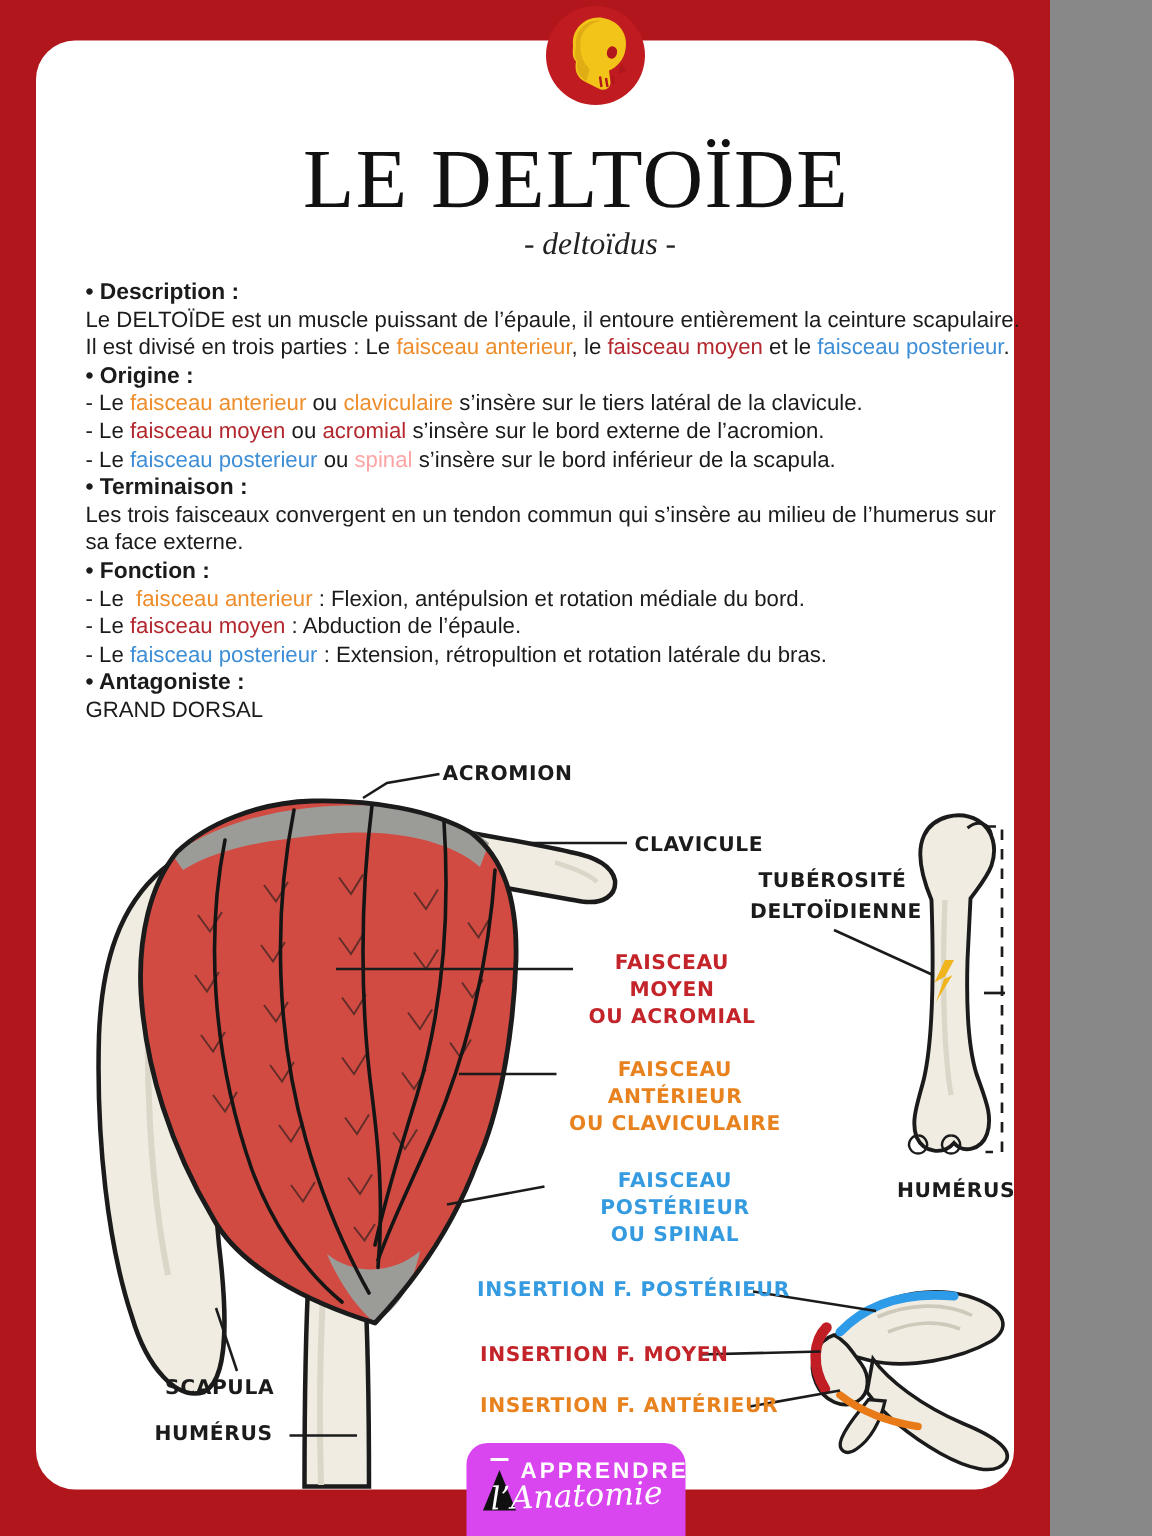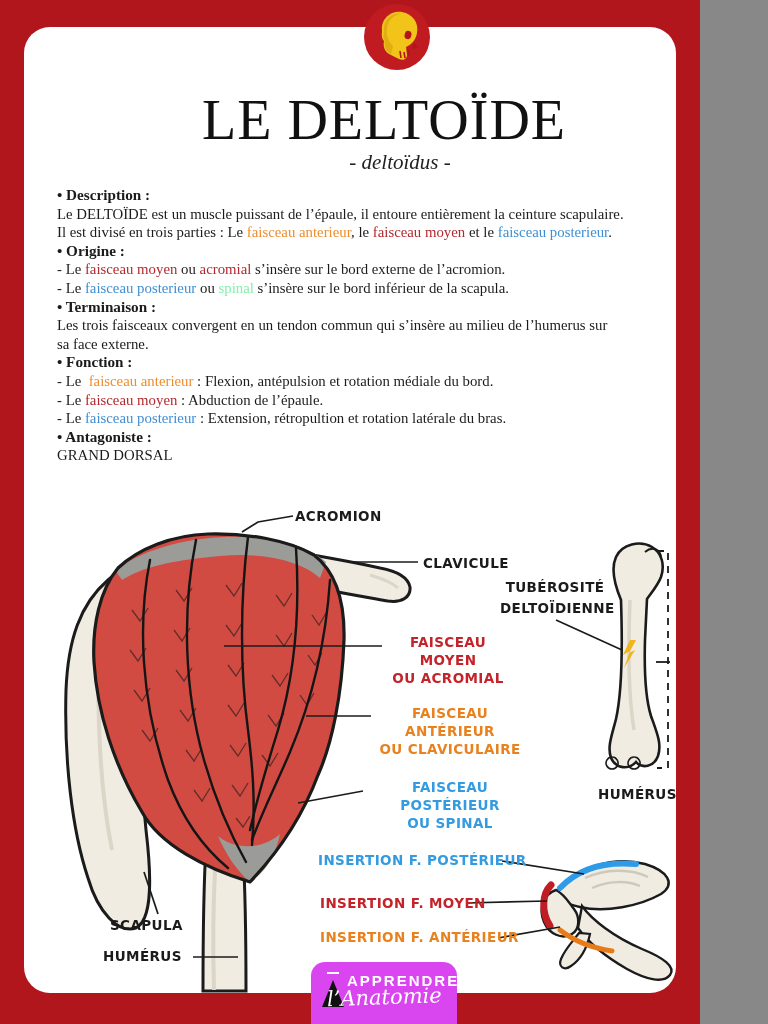--- a/index.html
+++ b/index.html
@@ -7,21 +7,21 @@
         font-family:"Liberation Sans",sans-serif;}
   .panel{position:absolute;left:24px;top:27px;right:24px;bottom:31px;background:#fff;border-radius:26px;}
   .logo-circle{position:absolute;left:364px;top:4px;width:66px;height:66px;border-radius:50%;
         background:#C01B21;}
   .logo-circle svg{position:absolute;left:0;top:0;}
   .title{position:absolute;left:0;top:88px;width:768px;text-align:center;
         font-family:"Liberation Serif","DejaVu Serif",serif;font-size:56px;color:#111;
         letter-spacing:1px;}
   .subtitle{position:absolute;left:16px;top:150px;width:768px;text-align:center;
         font-family:"Liberation Serif","DejaVu Serif",serif;font-style:italic;font-size:21px;color:#222;}
-  .info{position:absolute;left:57px;top:186px;width:660px;color:#1b1b1b;font-family:Liberation Serif, serif;}
+  .info{position:absolute;left:57px;top:186px;width:660px;color:#1b1b1b;}
   .tline{font-size:14.8px;line-height:18.6px;white-space:pre;}
   .tline.th{font-weight:bold;font-size:15.2px;}
   .dlabel{position:absolute;font-family:"DejaVu Sans",sans-serif;font-weight:bold;font-size:13.5px;
         letter-spacing:.4px;line-height:18px;white-space:pre-line;color:#1b1b1b;z-index:4;}
   .center{text-align:center;}
   .c-red{color:#C3242A;} .c-orange{color:#E8821E;} .c-blue{color:#359BE0;}
   .lh21{line-height:21px;}
   .art{position:absolute;left:0;top:0;z-index:3;pointer-events:none;}
   .logo-box{position:absolute;left:311px;top:962px;width:146px;height:62px;background:#d946ef;
         border-radius:14px 14px 0 0;z-index:5;}
@@ -52,22 +52,23 @@
   </div>
 
   <div class="title">LE DELTOÏDE</div>
   <div class="subtitle">- deltoïdus -</div>
 
   <div class="info">
       <div class="tline th"><span>• Description :</span></div>
       <div class="tline"><span>Le DELTOÏDE est un muscle puissant de l’épaule, il entoure entièrement la ceinture scapulaire.</span></div>
       <div class="tline"><span>Il est divisé en trois parties : Le </span><span style="color: rgb(238, 141, 43);">faisceau anterieur</span><span>, le </span><span style="color: rgb(179, 40, 46);">faisceau moyen</span><span> et le </span><span style="color: rgb(62, 142, 214);">faisceau posterieur</span><span>.</span></div>
       <div class="tline th"><span>• Origine :</span></div>
+      <div class="tline"><span>- Le </span><span style="color: rgb(238, 141, 43);">faisceau anterieur</span><span> ou </span><span style="color: rgb(238, 141, 43);">claviculaire</span><span> s’insère sur le tiers latéral de la clavicule.</span></div>
       <div class="tline"><span>- Le </span><span style="color: rgb(179, 40, 46);">faisceau moyen</span><span> ou </span><span style="color: rgb(179, 40, 46);">acromial</span><span> s’insère sur le bord externe de l’acromion.</span></div>
-      <div class="tline"><span>- Le </span><span style="color: rgb(62, 142, 214);">faisceau posterieur</span><span> ou </span><span style="color: #86efac;">spinal</span><span> s’insère sur le bord inférieur de la scapula.</span></div>
+      <div class="tline"><span>- Le </span><span style="color: rgb(62, 142, 214);">faisceau posterieur</span><span> ou </span><span style="color: #fca5a5;">spinal</span><span> s’insère sur le bord inférieur de la scapula.</span></div>
       <div class="tline th"><span>• Terminaison :</span></div>
       <div class="tline"><span>Les trois faisceaux convergent en un tendon commun qui s’insère au milieu de l’humerus sur</span></div>
       <div class="tline"><span>sa face externe.</span></div>
       <div class="tline th"><span>• Fonction :</span></div>
       <div class="tline"><span>- Le  </span><span style="color: rgb(238, 141, 43);">faisceau anterieur</span><span> : Flexion, antépulsion et rotation médiale du bord.</span></div>
       <div class="tline"><span>- Le </span><span style="color: rgb(179, 40, 46);">faisceau moyen</span><span> : Abduction de l’épaule.</span></div>
       <div class="tline"><span>- Le </span><span style="color: rgb(62, 142, 214);">faisceau posterieur</span><span> : Extension, rétropultion et rotation latérale du bras.</span></div>
       <div class="tline th"><span>• Antagoniste :</span></div>
       <div class="tline"><span>GRAND DORSAL</span></div>
     </div>

